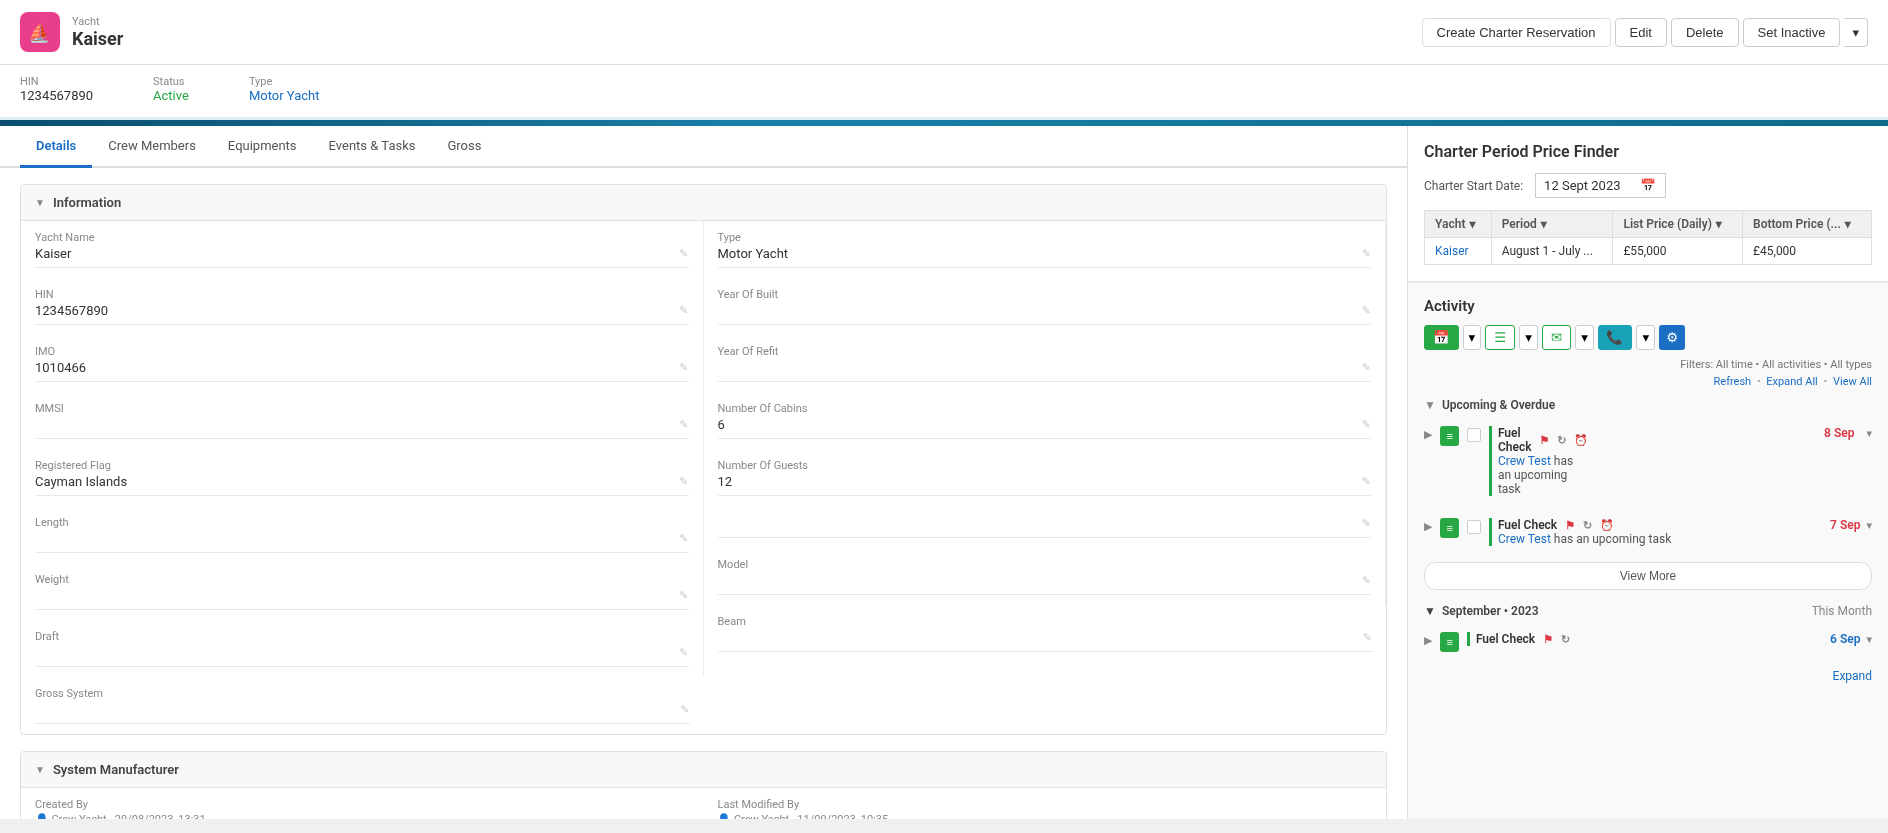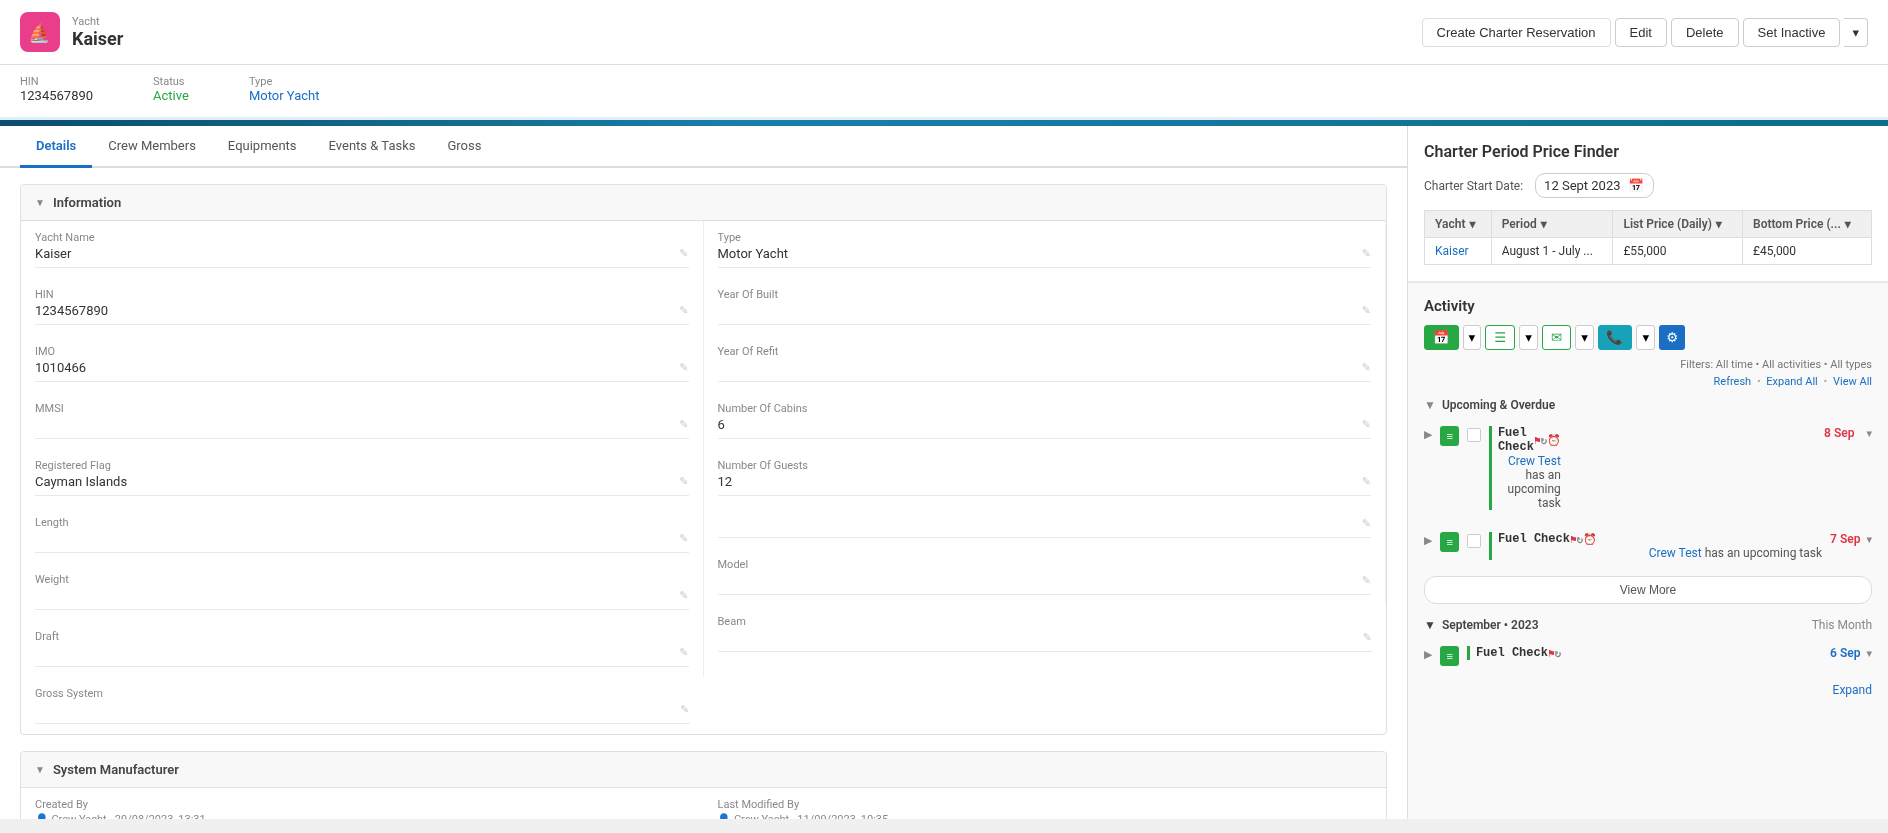--- a/index.html
+++ b/index.html
@@ -76,21 +76,21 @@
     .edit-icon { color: #ccc; font-size: 11px; cursor: pointer; flex-shrink: 0; }
 
     
     .right-panel { width: 480px; flex-shrink: 0; overflow-y: auto; background: #f9f9f9; }
 
     
     .charter-finder { background: white; margin: 0; padding: 16px; border-bottom: 2px solid #e8e8e8; }
     .charter-finder-title { font-size: 16px; font-weight: 600; color: #333; margin-bottom: 12px; }
     .charter-date-row { display: flex; align-items: center; gap: 12px; margin-bottom: 12px; }
     .charter-date-label { font-size: 12px; color: #555; }
-    .date-input-wrap { display: flex; align-items: center; border: 1px solid #ccc; border-radius: 10px; padding: 4px 8px; gap: 8px; background: white; }
+    .date-input-wrap { display: flex; align-items: center; border: 1px solid #ccc; border-radius: 0; padding: 4px 8px; gap: 20px; background: white; }
     .date-input-wrap span { font-size: 13px; }
     .cal-icon { color: #888; font-size: 13px; }
 
     
     .price-table { width: 100%; border-collapse: collapse; font-size: 12px; }
     .price-table th { background: #f0f0f0; padding: 6px 10px; text-align: left; font-weight: 600; color: #555; border: 1px solid #ddd; }
     .price-table td { padding: 6px 10px; border: 1px solid #ddd; color: #333; }
     .price-table td a { color: #1a6fc4; text-decoration: none; }
     .th-dropdown { display: flex; align-items: center; gap: 4px; cursor: pointer; }
 
@@ -113,26 +113,26 @@
     
     .upcoming-header { display: flex; align-items: center; gap: 6px; margin-bottom: 8px; font-weight: 600; font-size: 12px; color: #444; }
     .upcoming-toggle { cursor: pointer; color: #888; }
 
     
     .act-item { display: flex; align-items: flex-start; gap: 8px; margin-bottom: 10px; padding: 6px 0; }
     .act-expand { color: #888; cursor: pointer; font-size: 11px; padding-top: 2px; }
     .act-icon-btn { background: #28a745; border: none; border-radius: 3px; padding: 4px 6px; color: white; cursor: pointer; font-size: 11px; }
     .act-checkbox { width: 14px; height: 14px; border: 1px solid #ccc; background: white; border-radius: 2px; flex-shrink: 0; margin-top: 2px; cursor: pointer; }
     .act-content { flex: 1; }
-    .act-title { font-weight: 600; font-size: 12px; color: #333; display: flex; align-items: center; gap: 0; font-family: Liberation Mono, monospace; }
+    .act-title { font-weight: 600; font-size: 12px; color: #333; display: flex; align-items: center; gap: 8px; }
     .act-title-text { color: #333; }
     .flag-icon { color: #dc3545; font-size: 11px; }
     .refresh-icon { color: #888; font-size: 11px; }
     .clock-icon { color: #888; font-size: 11px; }
-    .act-desc { font-size: 12px; color: #555; text-align: right; }
+    .act-desc { font-size: 12px; color: #555; }
     .act-desc a { color: #1a6fc4; text-decoration: none; }
     .act-date { font-size: 12px; font-weight: 600; color: #dc3545; white-space: nowrap; margin-left: auto; }
     .act-date-blue { color: #1a6fc4; }
     .act-dropdown { color: #888; cursor: pointer; font-size: 11px; }
     .act-border { border-left: 3px solid #28a745; padding-left: 6px; }
 
     .view-more-btn { display: block; width: 100%; text-align: center; border: 1px solid #ddd; background: white; padding: 6px; border-radius: 12px; cursor: pointer; font-size: 12px; color: #555; margin: 6px 0 14px; }
 
     
     .month-sep { display: flex; align-items: center; justify-content: space-between; margin: 10px 0 8px; }

